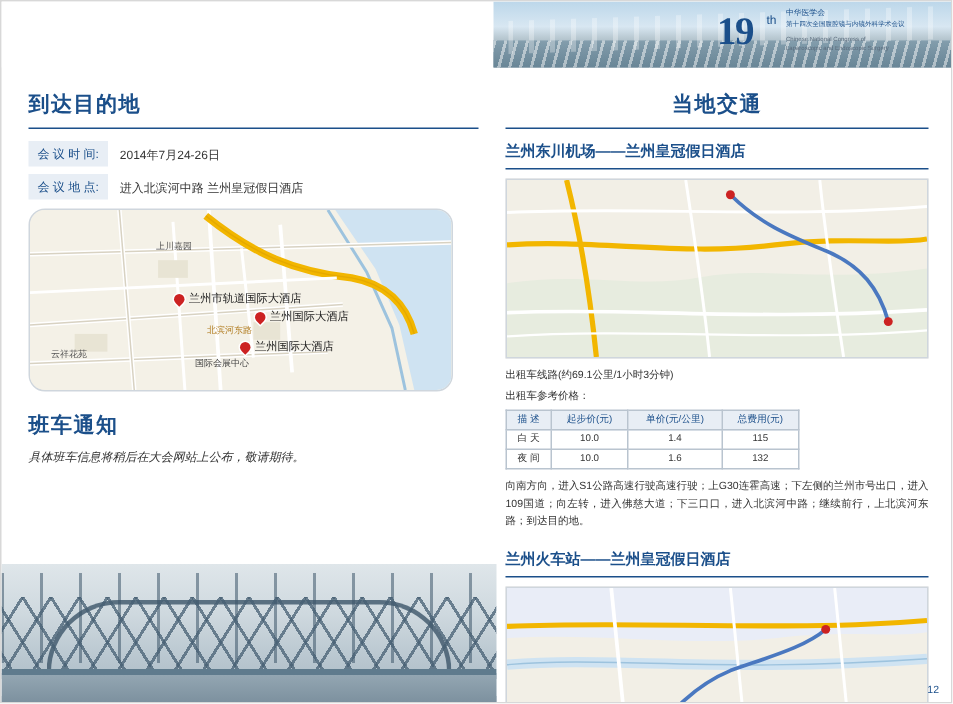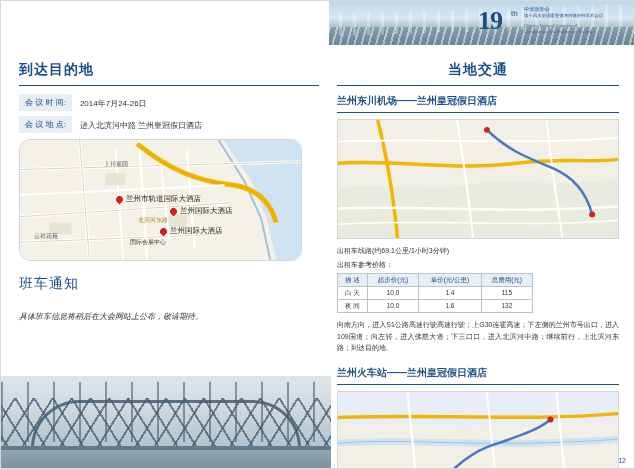--- a/index.html
+++ b/index.html
@@ -146,22 +146,22 @@
     flex:0 0 auto;
     box-shadow:0 0 0 1px #ffffff;
   }
   .maplabel {
     position:absolute;
     font-size:6px; color:#555; white-space:nowrap;
   }
 
   
   .notice-title {
-    font-size:14px; font-weight:normal; color:#1b4f8a; letter-spacing:1px;
-    margin:14px 0 17px 0;
+    font-size:14px; font-weight:bold; color:#1b4f8a; letter-spacing:1px;
+    margin:14px 0 5px 0;
   }
   .notice-body {
     font-size:8px; color:#333; line-height:13px;font-style:italic;
   }
 
   
   .route-head {
     font-size:10px; font-weight:bold; color:#1b4f8a;
     margin:0 0 4px 0;
   }

